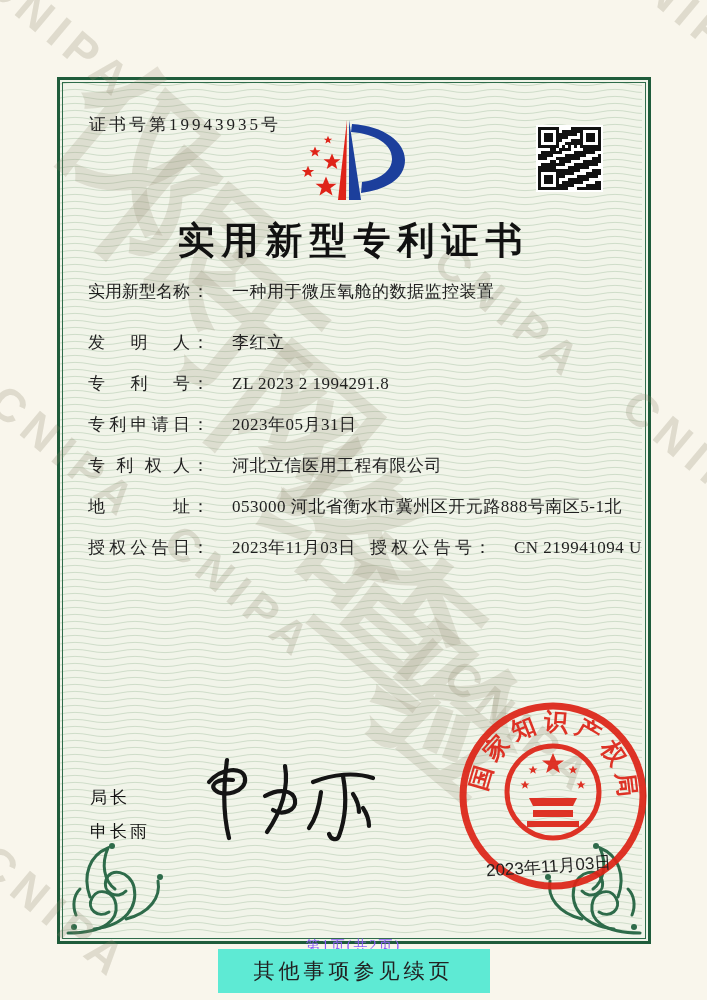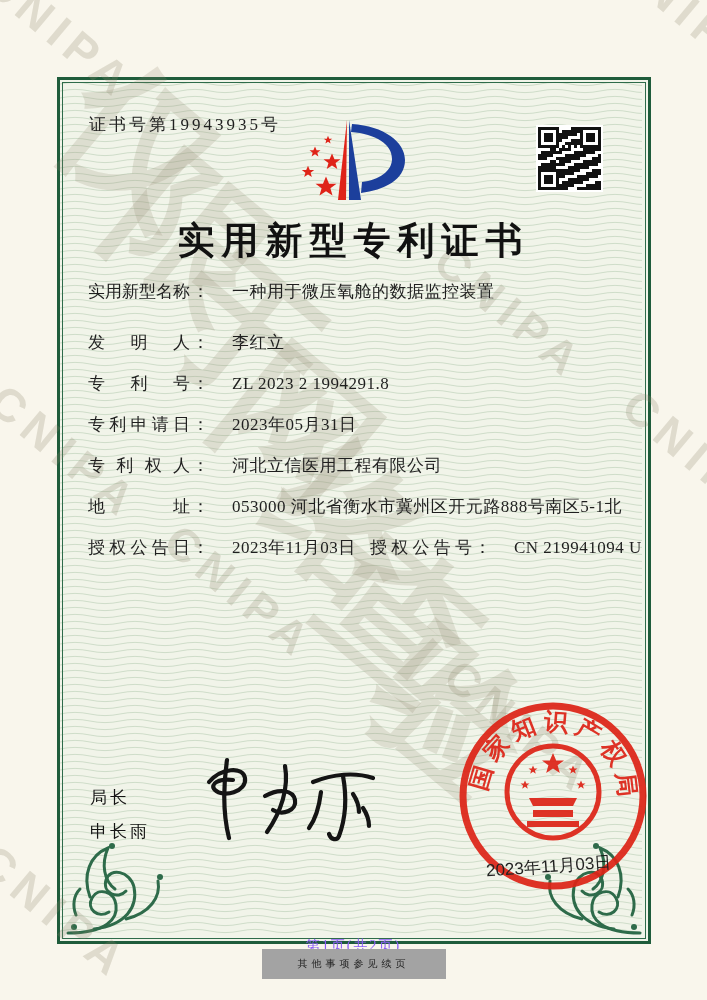--- a/index.html
+++ b/index.html
@@ -47,21 +47,21 @@
   .paras p{margin:0 0 9px 0; text-indent:2em;}
   .signer{position:absolute; left:90px; top:786px;
           font-family:"Liberation Sans","DejaVu Sans",sans-serif;
           font-size:17px; letter-spacing:3px; color:#141414;}
   .signer div{margin-bottom:11px;}
   .signature{position:absolute; left:188px; top:748px;}
   .seal{position:absolute; left:449px; top:692px; opacity:0.93; mix-blend-mode:multiply;}
   .page-no{position:absolute; left:0; right:0; top:897px; text-align:center;
            font-size:14px; letter-spacing:2px; color:#8b5cf6;margin-top:40px;}
   .footer-note{position:absolute; left:50%; transform:translateX(-50%); top:949px;
-               background:#a3a3a3; padding:8px 36px; font-size:10px;
+               background:#5eead4; padding:8px 36px; font-size:21px;
                letter-spacing:4px; color:#222; white-space:nowrap; z-index:5;}
 </style>
 </head>
 <body>
 
 <div class="page">
 
   <span class="wm wm-char" style="left:65px;top:45px">仅</span>
   <span class="wm wm-char" style="left:117px;top:140px">限</span>
   <span class="wm wm-char" style="left:169px;top:235px">于</span>

